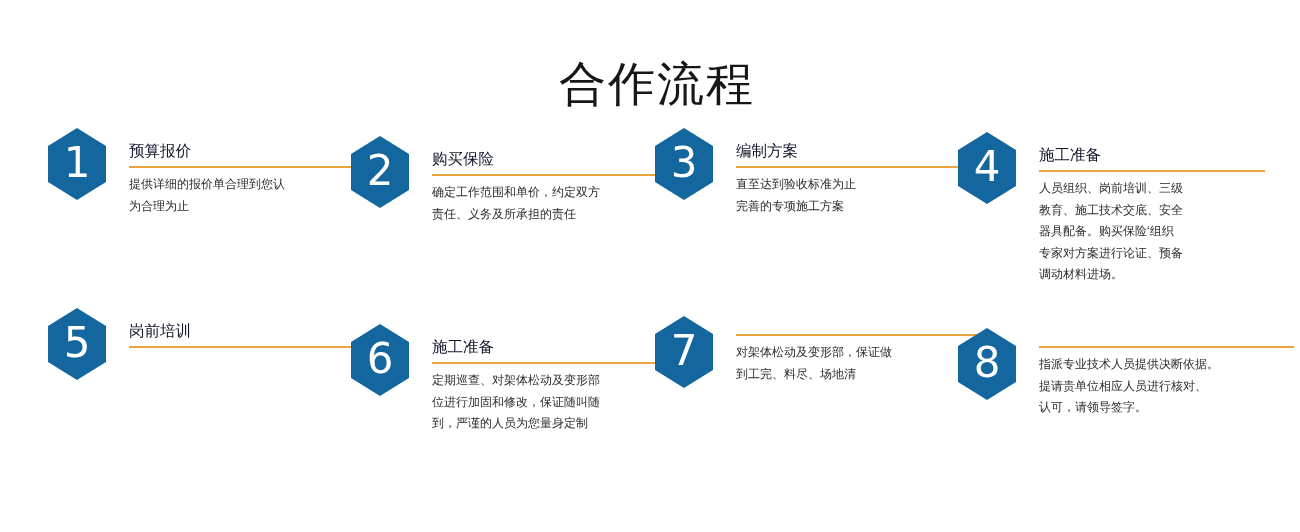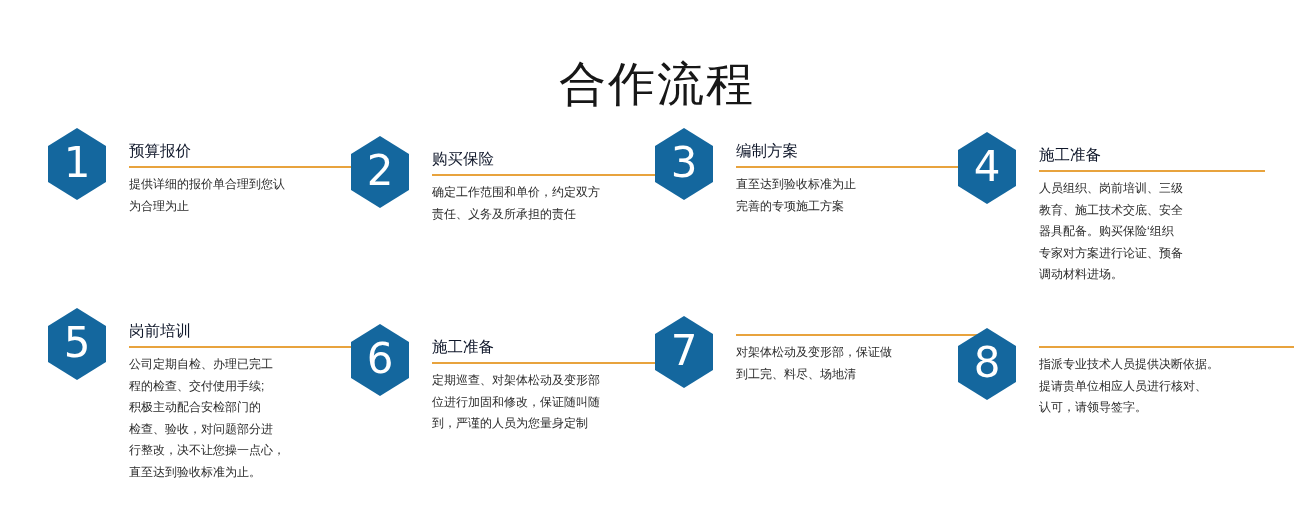--- a/index.html
+++ b/index.html
@@ -205,26 +205,20 @@
 
       <div class="step col-1">
         <div class="hex-wrap">
           <div class="hex">
             <span class="hex-num">5</span>
           </div>
         </div>
         <div class="step-text w-narrow rule-w-100">
           <div class="step-heading">岗前培训</div>
           <div class="step-rule"></div>
-          <div class="step-body">公司定期自检、办理已完工
-程的检查、交付使用手续;
-积极主动配合安检部门的
-检查、验收，对问题部分进
-行整改，决不让您操一点心，
-直至达到验收标准为止。</div>
         </div>
       </div>
 
       <div class="step col-2 nudge-16">
         <div class="hex-wrap">
           <div class="hex">
             <span class="hex-num">6</span>
           </div>
         </div>
         <div class="step-text w-wider rule-w-100">

